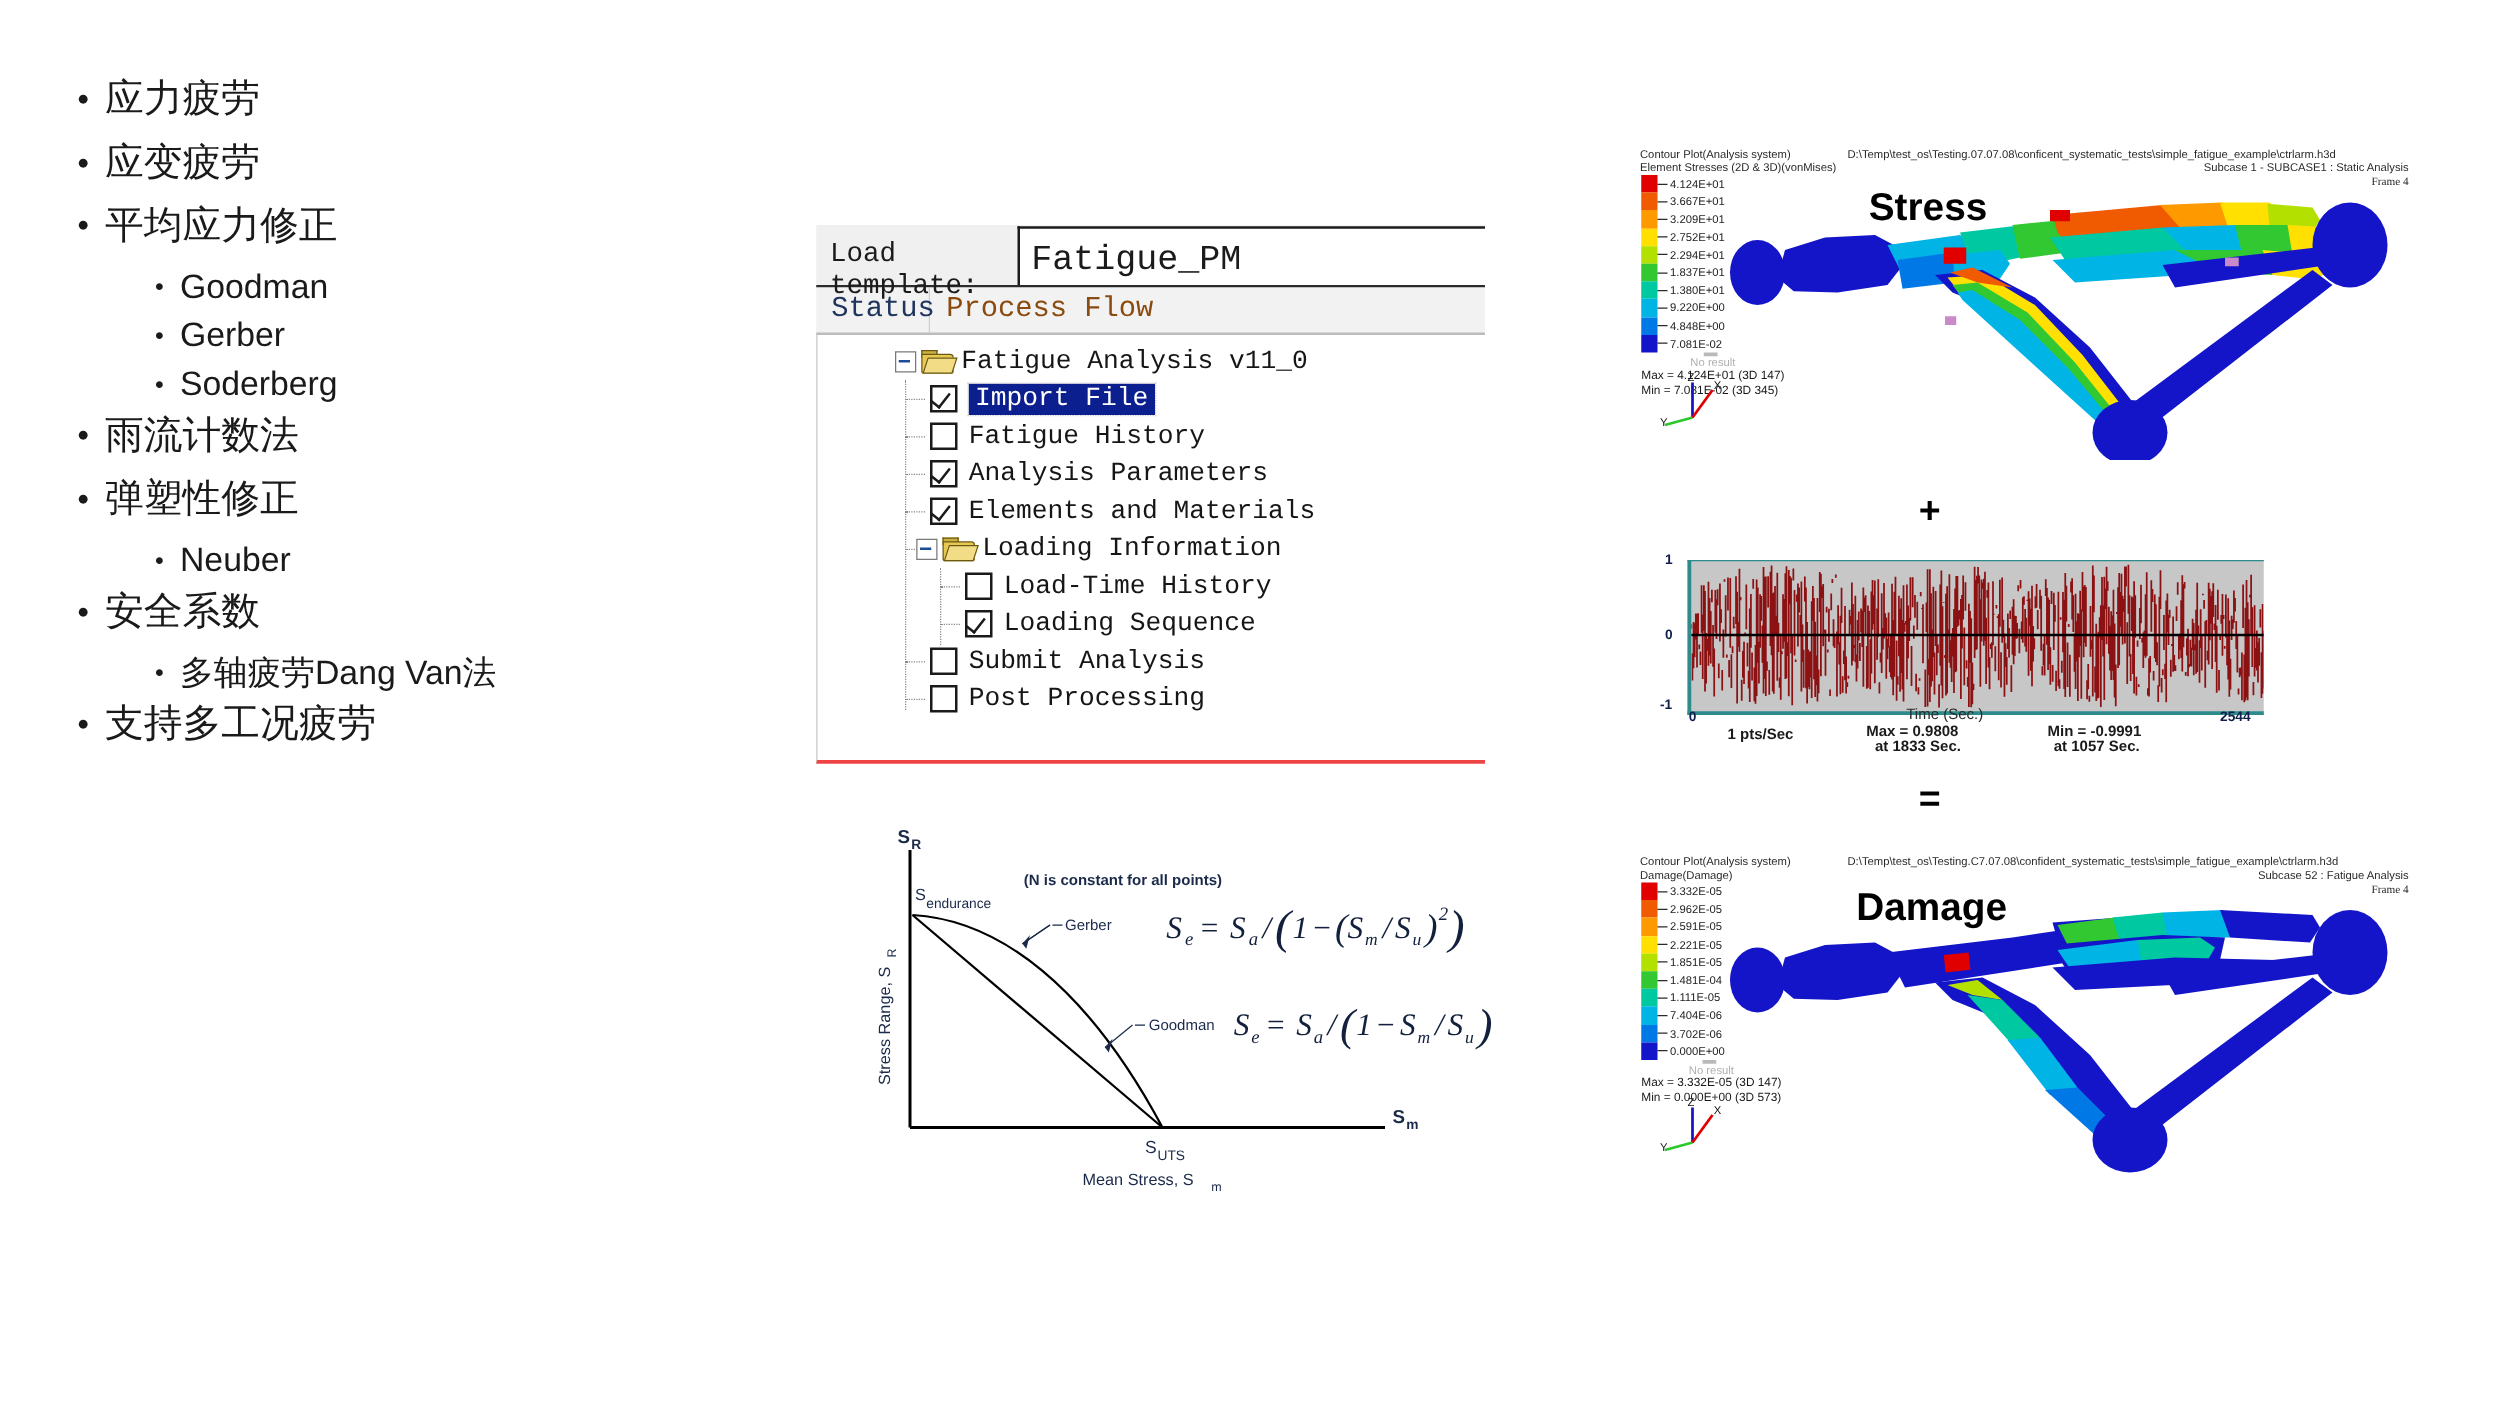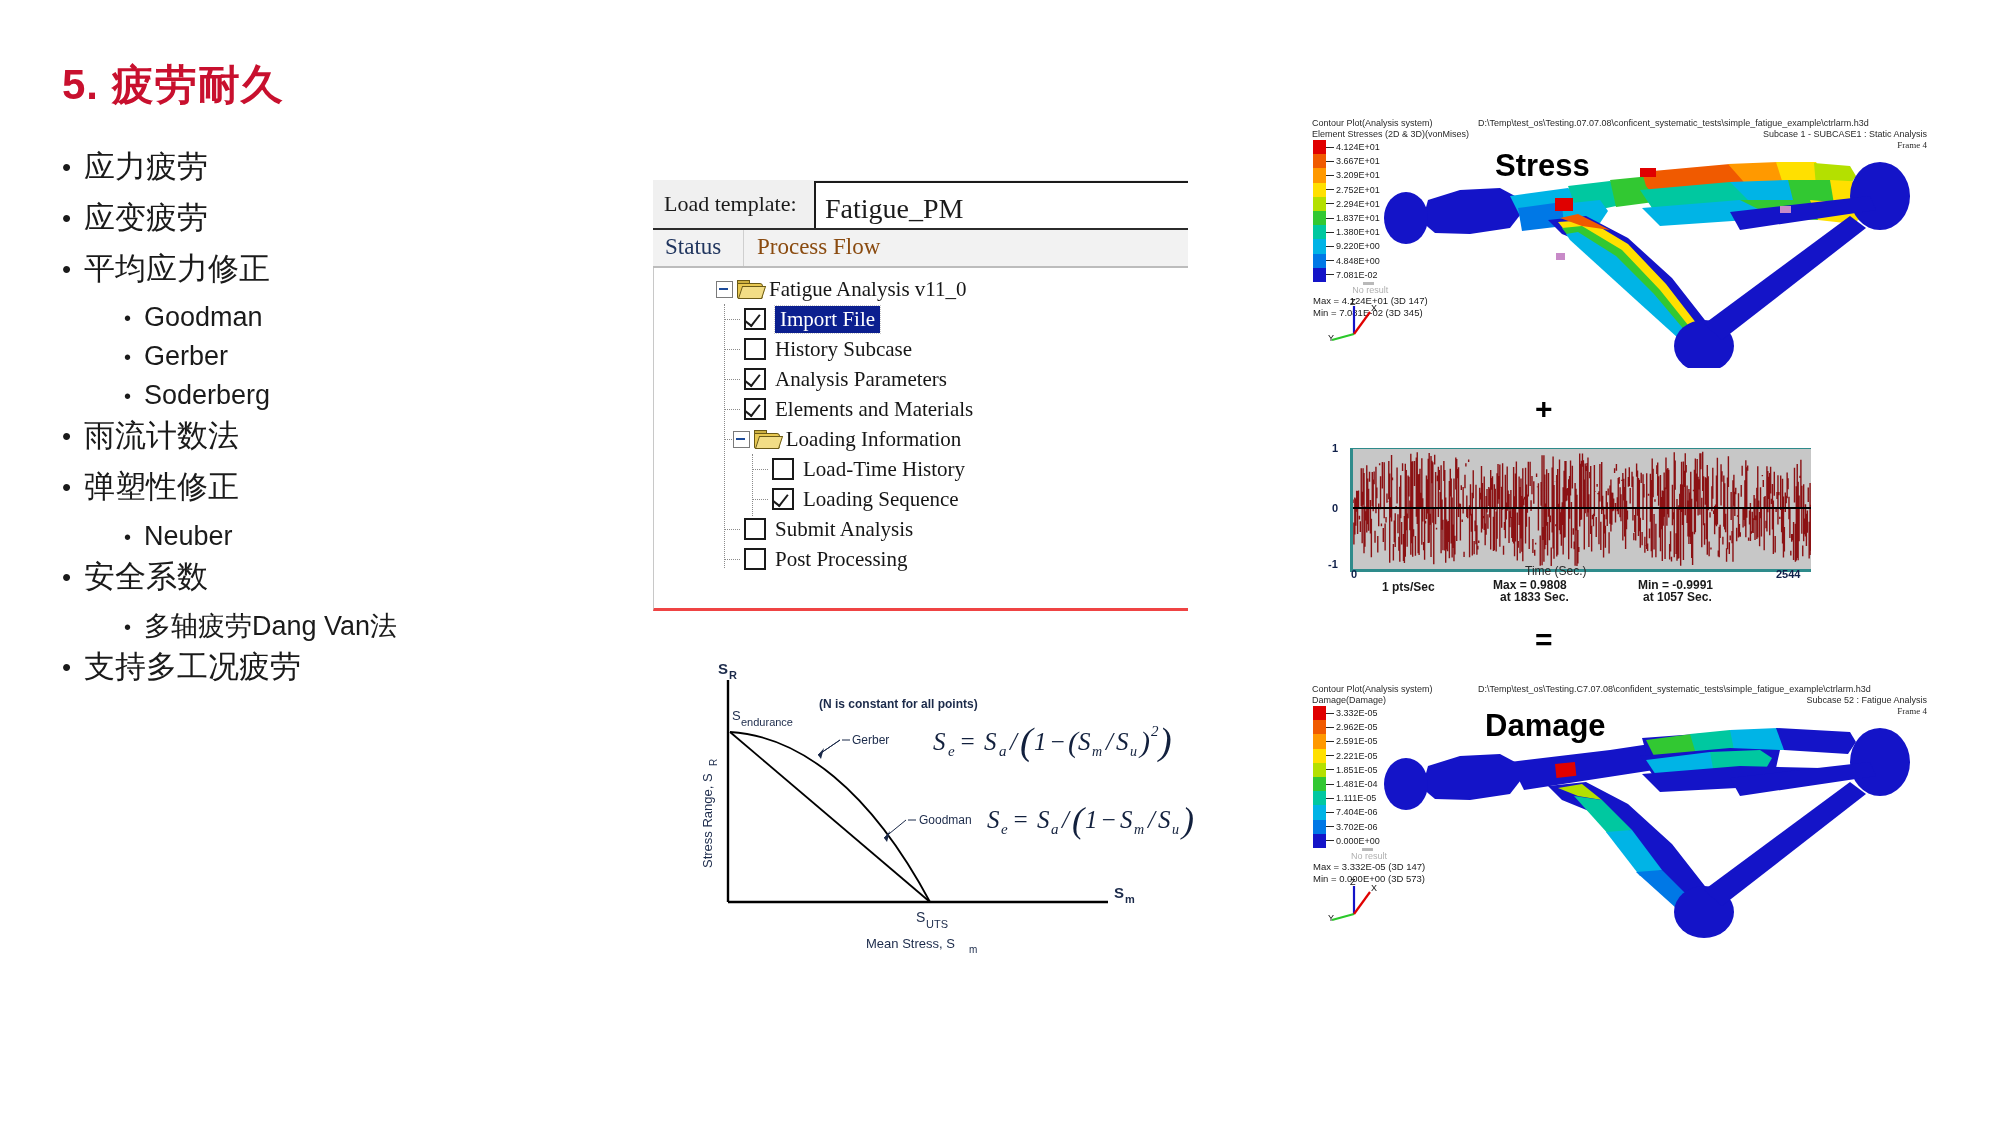--- a/index.html
+++ b/index.html
@@ -15,21 +15,21 @@
   .b1 .dot{width:22px;flex:0 0 22px;font-size:26px;line-height:1;color:#1a1a1a;
            padding-top:4px;text-align:left;}
   .b1 .txt{font-size:31px;line-height:1.12;color:#1a1a1a;white-space:nowrap;}
   .b2{display:flex;align-items:flex-start;margin:0 0 8px 0;padding-left:62px;}
   .b2 .dot{width:20px;flex:0 0 20px;font-size:20px;line-height:1;color:#1a1a1a;
            padding-top:6px;}
   .b2 .txt{font-size:27px;line-height:1.15;color:#1a1a1a;white-space:nowrap;}
 
   
   #pf-panel{position:absolute;left:653px;top:180px;width:535px;height:425px;
-            background:#fff;font-family:Liberation Serif, serif;}
+            background:#fff;font-family:Liberation Mono, monospace;}
   #pf-toprow{display:flex;align-items:stretch;height:48px;background:#f0f0f0;
              border-bottom:2px solid #2b2b2b;}
   #pf-label{font-size:22px;color:#1b1b1b;padding:11px 0 0 11px;width:150px;flex:0 0 150px;}
   #pf-input{flex:1;background:#ffffff;border-left:2px solid #1b1b1b;
             border-top:2px solid #1b1b1b;margin:1px 0 0 0;
             font-size:28px;color:#1b1b1b;padding:10px 0 0 9px;position:relative;}
   #pf-headrow{display:flex;height:36px;background:#f2f2f2;border-bottom:2px solid #bcbcbc;}
   #pf-h-status{width:78px;flex:0 0 78px;font-size:23px;color:#20355e;
                padding:4px 0 16px 12px;border-right:1px solid #cfcfcf;}
   #pf-h-flow{font-size:23px;color:#8a4b10;padding:4px 0 0 13px;}
@@ -96,21 +96,20 @@
            border-top:1px solid #2e8b8b;overflow:hidden;}
   .th-y{position:absolute;font-size:11px;color:#10204a;font-weight:bold;}
   .th-cap{position:absolute;font-size:12px;color:#1a1a1a;font-weight:bold;white-space:nowrap;}
   #plus-sign{position:absolute;left:1535px;top:392px;font-size:30px;font-weight:bold;color:#000;}
   #eq-sign{position:absolute;left:1535px;top:623px;font-size:30px;font-weight:bold;color:#000;}
 </style>
 </head>
 <body>
 
 <div id="left-col">
-  <h1 id="slide-title">5. 疲劳耐久</h1>
   <div class="bullets" id="bullet-list">
       <div class="b1">
         <span class="dot">•</span>
         <span class="txt">应力疲劳</span>
       </div>
       <div class="b1">
         <span class="dot">•</span>
         <span class="txt">应变疲劳</span>
       </div>
       <div class="b1">
@@ -174,21 +173,21 @@
           <span class="fs"></span>
         </span>
         <span>Fatigue Analysis v11_0</span>
       </div>
       <div class="tr" style="position: absolute; left: 90px; top: 36px;">
         <span class="chk on"></span>
         <span class="sel">Import File</span>
       </div>
       <div class="tr" style="position: absolute; left: 90px; top: 66px;">
         <span class="chk"></span>
-        <span>History Subcase</span>
+        <span>Fatigue History</span>
       </div>
       <div class="tr" style="position: absolute; left: 90px; top: 96px;">
         <span class="chk on"></span>
         <span>Analysis Parameters</span>
       </div>
       <div class="tr" style="position: absolute; left: 90px; top: 126px;">
         <span class="chk on"></span>
         <span>Elements and Materials</span>
       </div>
       <div class="tr" style="position: absolute; left: 78.8px; top: 156px;">

